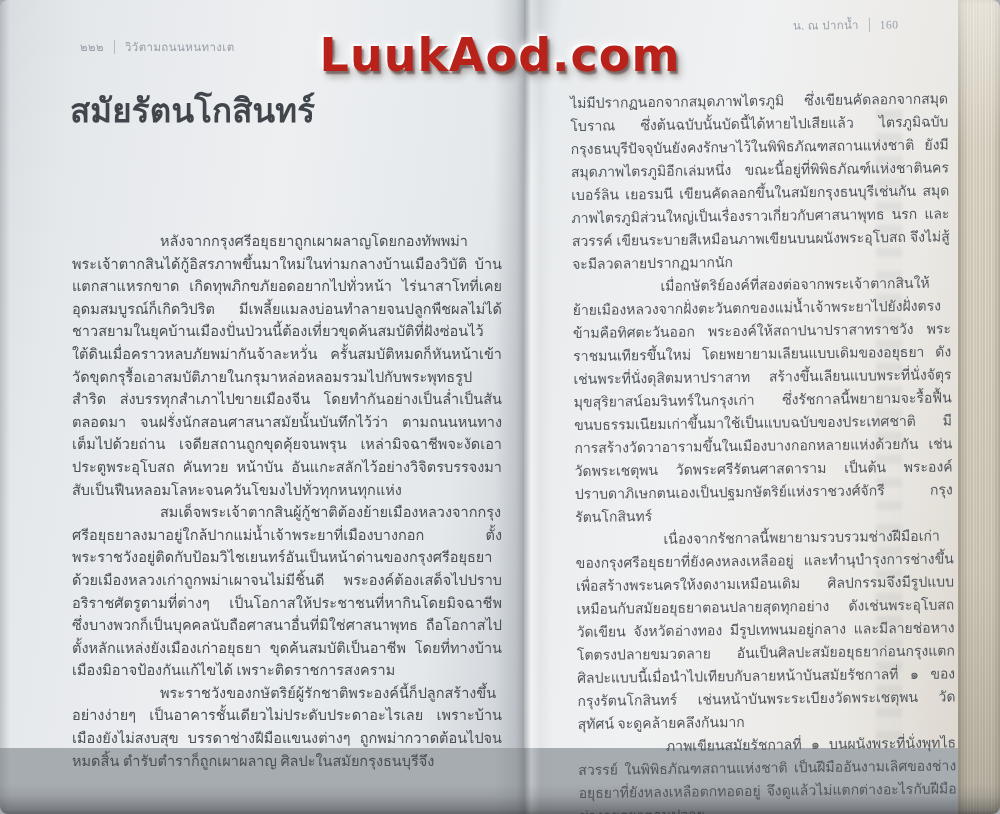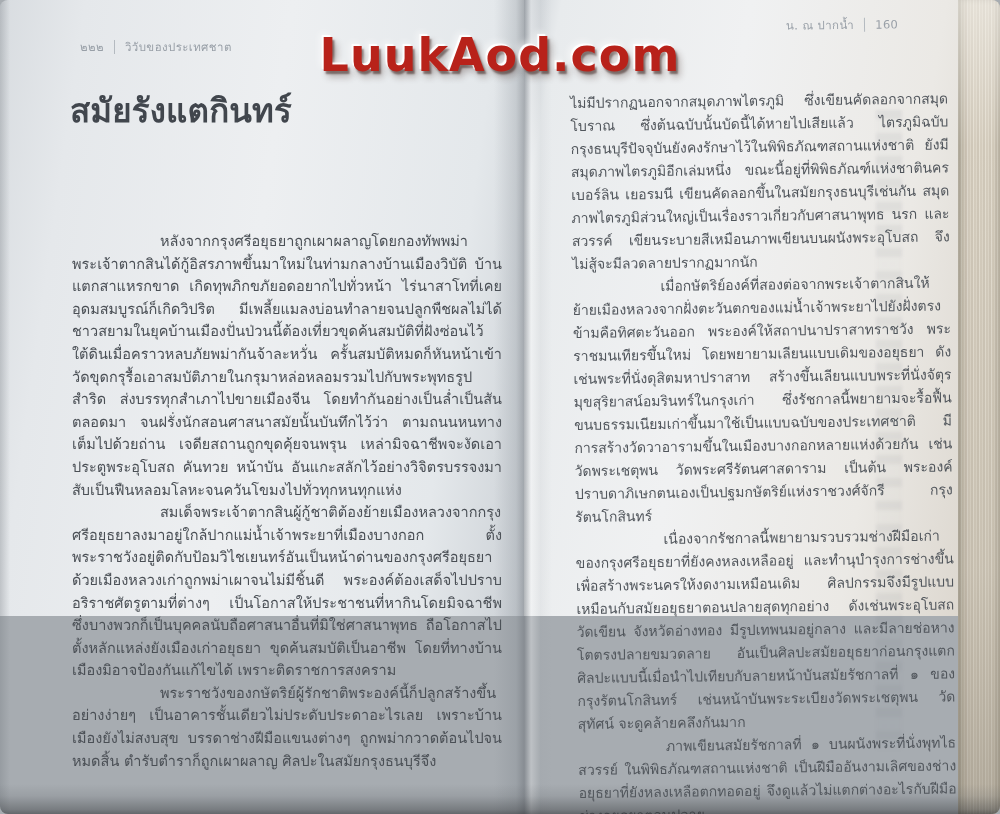--- a/index.html
+++ b/index.html
@@ -1,21 +1,21 @@
 <!DOCTYPE html>
 <html><head>
 <meta charset="utf-8">
 <style>
   html,body{margin:0;padding:0;background:#a7acb1;width:1000px;height:814px;overflow:hidden;}
   .photo{position:relative;width:1000px;height:814px;background:#a7acb1;
          font-family:"DejaVu Sans",sans-serif;}
   .book{position:absolute;inset:0;border-radius:8px;overflow:hidden;}
 
   
-  .page{position:absolute;top:0;height:616px;}
+  .page{position:absolute;top:0;height:748px;font-family:Liberation Serif, serif;}
   .page-left{left:0;width:524px;
     background:linear-gradient(98deg,#d8dce0 0%,#e5e8eb 14%,#edeff1 48%,#e4e8eb 82%,#cbd0d5 100%);}
   .page-right{left:524px;width:434px;
     background:linear-gradient(100deg,#c9ced3 0%,#e8ebed 7%,#f0f1f2 42%,#ebe9e5 78%,#ddd8d0 100%);}
 
   
   .gutter{position:absolute;left:494px;top:0;width:58px;height:814px;z-index:5;pointer-events:none;
     background:linear-gradient(90deg,rgba(116,124,132,0) 0%,rgba(116,124,132,.22) 38%,
       rgba(84,90,98,.38) 52%,rgba(255,255,255,.25) 64%,rgba(150,156,162,.10) 80%,rgba(150,156,162,0) 100%);}
 
@@ -65,25 +65,25 @@
 </head>
 <body>
 
 <div class="photo">
   <div class="book">
 
     <div class="page page-left">
       <div class="running running-left">
         <span>๒๒๒</span>
         <span class="hdiv"></span>
-        <span>วิวับของประเทศชาต</span>
+        <span>วิวัตามถนนหนทางเต</span>
       </div>
 
       <h1 class="chapter">
-        <span>สมัยรังแตกินทร์</span><br>
+        <span>สมัยรัตนโกสินทร์</span><br>
       </h1>
 
       <div class="body-left">
         <p class="indent">หลังจากกรุงศรีอยุธยาถูกเผาผลาญโดยกองทัพพม่า พระเจ้าตากสินได้กู้อิสรภาพขึ้นมาใหม่ในท่ามกลางบ้านเมืองวิบัติ บ้านแตกสาแหรกขาด เกิดทุพภิกขภัยอดอยากไปทั่วหน้า ไร่นาสาโทที่เคยอุดมสมบูรณ์ก็เกิดวิปริต มีเพลี้ยแมลงบ่อนทำลายจนปลูกพืชผลไม่ได้ ชาวสยามในยุคบ้านเมืองปั่นป่วนนี้ต้องเที่ยวขุดค้นสมบัติที่ฝังซ่อนไว้ใต้ดินเมื่อคราวหลบภัยพม่ากันจ้าละหวั่น ครั้นสมบัติหมดก็หันหน้าเข้าวัดขุดกรุรื้อเอาสมบัติภายในกรุมาหล่อหลอมรวมไปกับพระพุทธรูปสำริด ส่งบรรทุกสำเภาไปขายเมืองจีน โดยทำกันอย่างเป็นล่ำเป็นสันตลอดมา จนฝรั่งนักสอนศาสนาสมัยนั้นบันทึกไว้ว่า ตามถนนหนทางเต็มไปด้วยถ่าน เจดียสถานถูกขุดคุ้ยจนพรุน เหล่ามิจฉาชีพจะงัดเอาประตูพระอุโบสถ คันทวย หน้าบัน อันแกะสลักไว้อย่างวิจิตรบรรจงมาสับเป็นฟืนหลอมโลหะจนควันโขมงไปทั่วทุกหนทุกแห่ง</p>
         <p class="indent">สมเด็จพระเจ้าตากสินผู้กู้ชาติต้องย้ายเมืองหลวงจากกรุงศรีอยุธยาลงมาอยู่ใกล้ปากแม่น้ำเจ้าพระยาที่เมืองบางกอก ตั้งพระราชวังอยู่ติดกับป้อมวิไชเยนทร์อันเป็นหน้าด่านของกรุงศรีอยุธยา ด้วยเมืองหลวงเก่าถูกพม่าเผาจนไม่มีชิ้นดี พระองค์ต้องเสด็จไปปราบอริราชศัตรูตามที่ต่างๆ เป็นโอกาสให้ประชาชนที่หากินโดยมิจฉาชีพ ซึ่งบางพวกก็เป็นบุคคลนับถือศาสนาอื่นที่มิใช่ศาสนาพุทธ ถือโอกาสไปตั้งหลักแหล่งยังเมืองเก่าอยุธยา ขุดค้นสมบัติเป็นอาชีพ โดยที่ทางบ้านเมืองมิอาจป้องกันแก้ไขได้ เพราะติดราชการสงคราม</p>
         <p class="indent">พระราชวังของกษัตริย์ผู้รักชาติพระองค์นี้ก็ปลูกสร้างขึ้นอย่างง่ายๆ เป็นอาคารชั้นเดียวไม่ประดับประดาอะไรเลย เพราะบ้านเมืองยังไม่สงบสุข บรรดาช่างฝีมือแขนงต่างๆ ถูกพม่ากวาดต้อนไปจนหมดสิ้น ตำรับตำราก็ถูกเผาผลาญ ศิลปะในสมัยกรุงธนบุรีจึง</p>
       </div>
     </div>
 
     <div class="page page-right">

